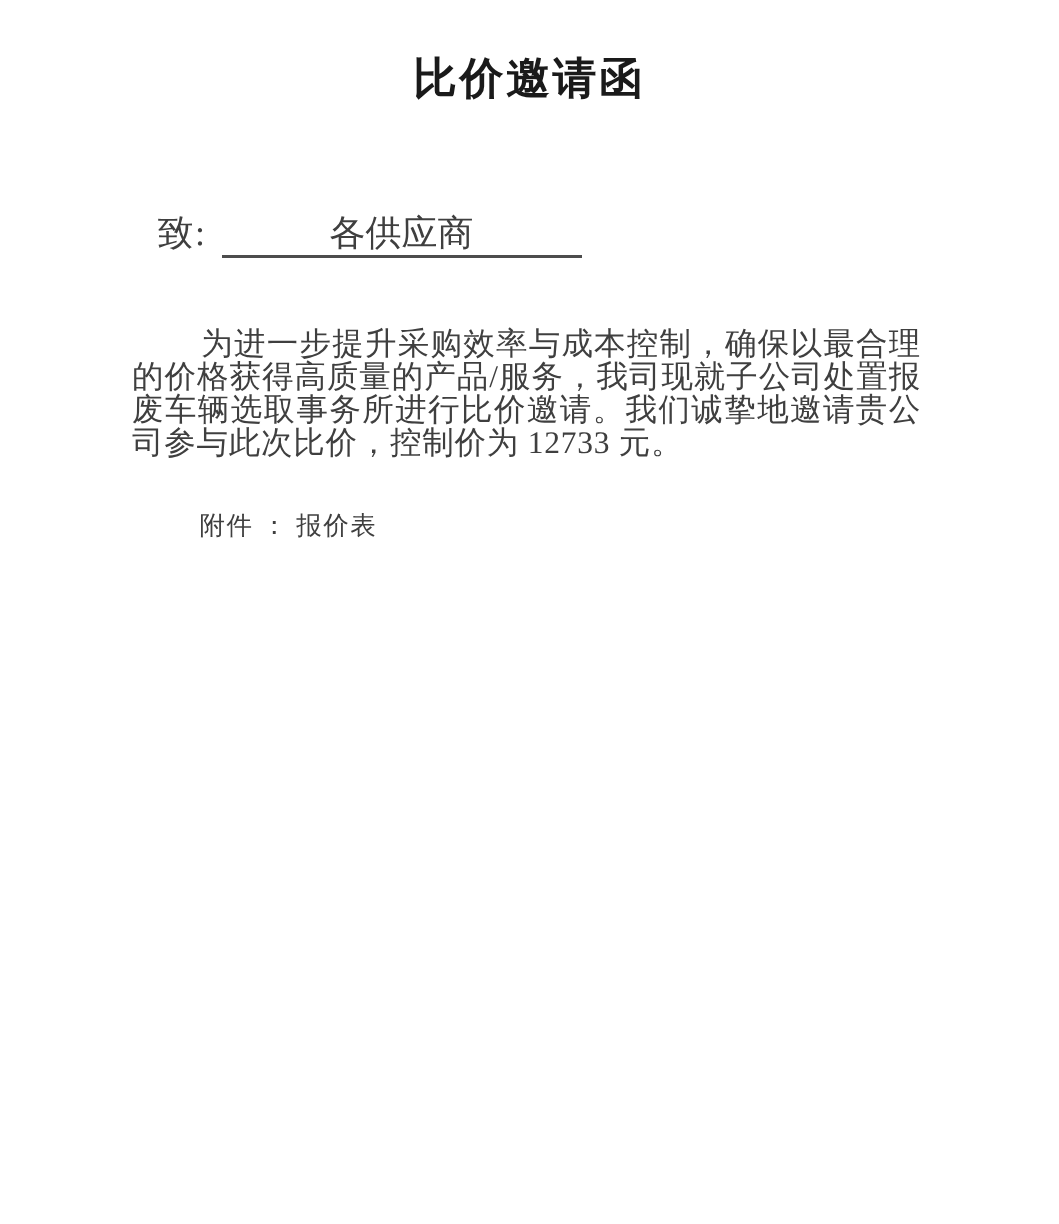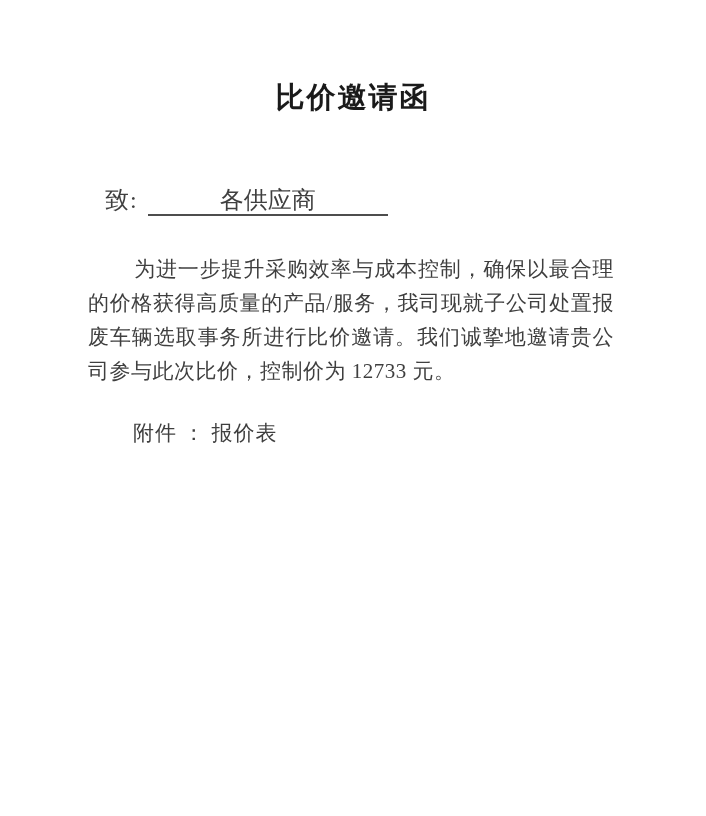--- a/index.html
+++ b/index.html
@@ -7,21 +7,21 @@
   .page {
     position: relative;
     width: 706px;
     height: 816px;
     background: #ffffff;
     overflow: hidden;
     font-family: "Liberation Serif", "DejaVu Serif", serif;
     color: #3f3f3f;
   }
   .title {
-    padding-top: 82px;
+    padding-top: 38px;
     font-size: 29px;
     line-height: 30px;
     font-weight: bold;
     text-align: center;
     letter-spacing: 2px;
     color: #1a1a1a;
   }
   .salutation {
     margin-top: 75px;
     margin-left: 105px;
@@ -32,31 +32,31 @@
   .salutation-label { letter-spacing: 1px; }
   .recipient-underline {
     display: inline-block;
     width: 240px;
     margin-left: 10px;
     text-align: center;
     border-bottom: 2px solid #4d4d4d;
     padding-bottom: 1px;
   }
   .body-paragraph {
-    margin: 36px 92px 0 88px;
+    margin: 46px 92px 0 88px;
     font-size: 21px;
-    line-height: 34px;
+    line-height: 22px;
     text-align: justify;
     text-indent: 2.2em;
     letter-spacing: 0.5px;
   }
   .attachment {
     margin-top: 28px;
     margin-left: 133px;
-    font-size: 21px;
+    font-size: 17px;
     line-height: 34px;
     letter-spacing: 1px;
   }
   .signature {
     margin-top: 56px;
     margin-left: 266px;
     width: 340px;
     text-align: center;
     font-size: 20px;
     line-height: 40px;

